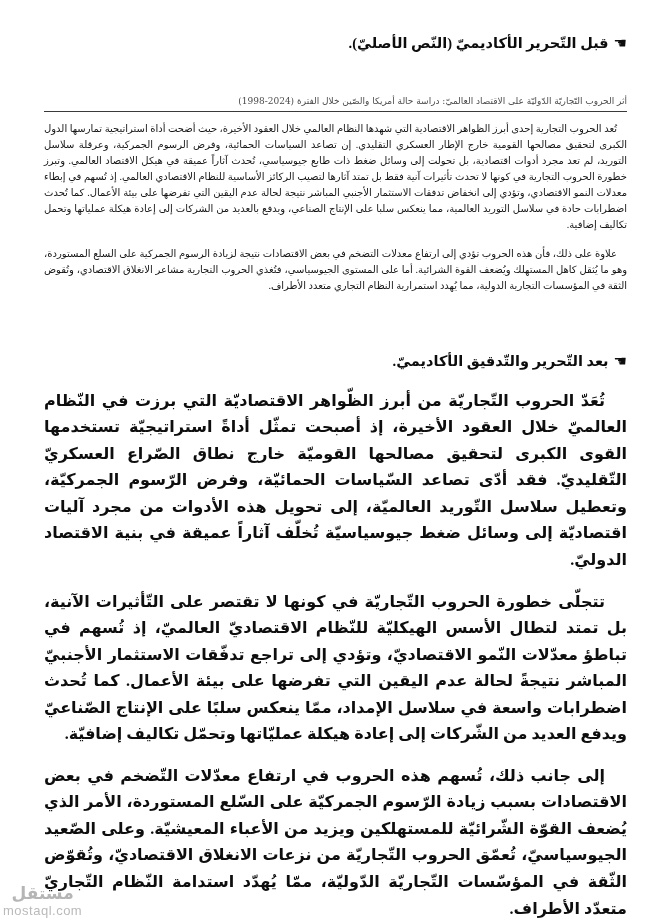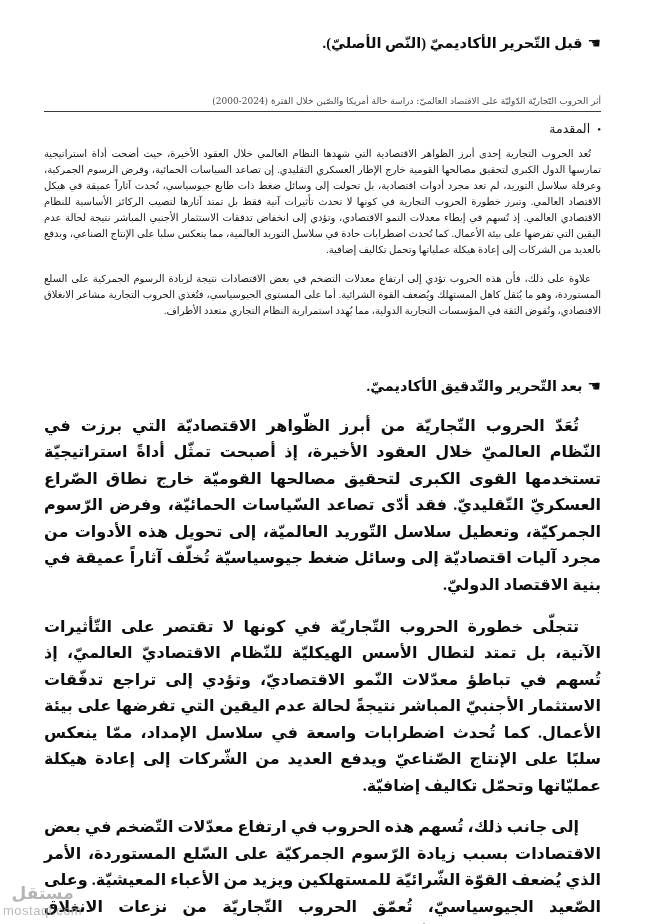--- a/index.html
+++ b/index.html
@@ -7,21 +7,21 @@
   body {
     width: 653px; height: 924px;
     position: relative;
     overflow: hidden;
     font-family: "Liberation Serif", "DejaVu Sans", serif;
     color: #141414;
   }
   .page {
     position: relative;
     width: 653px; height: 924px;
-    padding: 34px 52px 20px 44px;
+    padding: 34px 26px 20px 44px;
     direction: rtl;
     background: #ffffff;
   }
   .heading {
     font-weight: bold;
     font-size: 14.5px;
     text-align: right;
     color: #0d0d0d;
     letter-spacing: 0.1px;
   }
@@ -103,27 +103,24 @@
 </head>
 <body>
 
 <div class="page" lang="ar" dir="rtl">
 
   <div class="heading heading-before">
     <span class="hand">☚</span><span>قبل التّحرير الأكاديميّ (النّص الأصليّ).</span>
   </div>
 
   <div>
-    <div class="subtitle">أثر الحروب التّجاريّة الدّوليّة على الاقتصاد العالميّ: دراسة حالة أمريكا والصّين خلال الفترة (2024-2000)</div>
+    <div class="subtitle">أثر الحروب التّجاريّة الدّوليّة على الاقتصاد العالميّ: دراسة حالة أمريكا والصّين خلال الفترة (2024-1998)</div>
     <div class="rule"></div>
   </div>
 
-  <div class="intro-heading">
-    <span class="bullet">•</span><span>المقدمة</span>
-  </div>
 
   <p class="para">تُعد الحروب التجارية إحدى أبرز الظواهر الاقتصادية التي شهدها النظام العالمي خلال العقود الأخيرة، حيث أضحت أداة استراتيجية تمارسها الدول الكبرى لتحقيق مصالحها القومية خارج الإطار العسكري التقليدي. إن تصاعد السياسات الحمائية، وفرض الرسوم الجمركية، وعرقلة سلاسل التوريد، لم تعد مجرد أدوات اقتصادية، بل تحولت إلى وسائل ضغط ذات طابع جيوسياسي، تُحدث آثاراً عميقة في هيكل الاقتصاد العالمي. وتبرز خطورة الحروب التجارية في كونها لا تحدث تأثيرات آنية فقط بل تمتد آثارها لتصيب الركائز الأساسية للنظام الاقتصادي العالمي. إذ تُسهم في إبطاء معدلات النمو الاقتصادي، وتؤدي إلى انخفاض تدفقات الاستثمار الأجنبي المباشر نتيجة لحالة عدم اليقين التي تفرضها على بيئة الأعمال. كما تُحدث اضطرابات حادة في سلاسل التوريد العالمية، مما ينعكس سلبا على الإنتاج الصناعي، ويدفع بالعديد من الشركات إلى إعادة هيكلة عملياتها وتحمل تكاليف إضافية.</p>
 
   <p class="para">علاوة على ذلك، فأن هذه الحروب تؤدي إلى ارتفاع معدلات التضخم في بعض الاقتصادات نتيجة لزيادة الرسوم الجمركية على السلع المستوردة، وهو ما يُثقل كاهل المستهلك ويُضعف القوة الشرائية. أما على المستوى الجيوسياسي، فتُغذي الحروب التجارية مشاعر الانغلاق الاقتصادي، وتُقوض الثقة في المؤسسات التجارية الدولية، مما يُهدد استمرارية النظام التجاري متعدد الأطراف.</p>
 
   <div class="heading heading-after">
     <span class="hand">☚</span><span>بعد التّحرير والتّدقيق الأكاديميّ.</span>
   </div>
 
   <p class="para-bold">تُعَدّ الحروب التّجاريّة من أبرز الظّواهر الاقتصاديّة التي برزت في النّظام العالميّ خلال العقود الأخيرة، إذ أصبحت تمثّل أداةً استراتيجيّة تستخدمها القوى الكبرى لتحقيق مصالحها القوميّة خارج نطاق الصّراع العسكريّ التّقليديّ. فقد أدّى تصاعد السّياسات الحمائيّة، وفرض الرّسوم الجمركيّة، وتعطيل سلاسل التّوريد العالميّة، إلى تحويل هذه الأدوات من مجرد آليات اقتصاديّة إلى وسائل ضغط جيوسياسيّة تُخلّف آثاراً عميقة في بنية الاقتصاد الدوليّ.</p>

